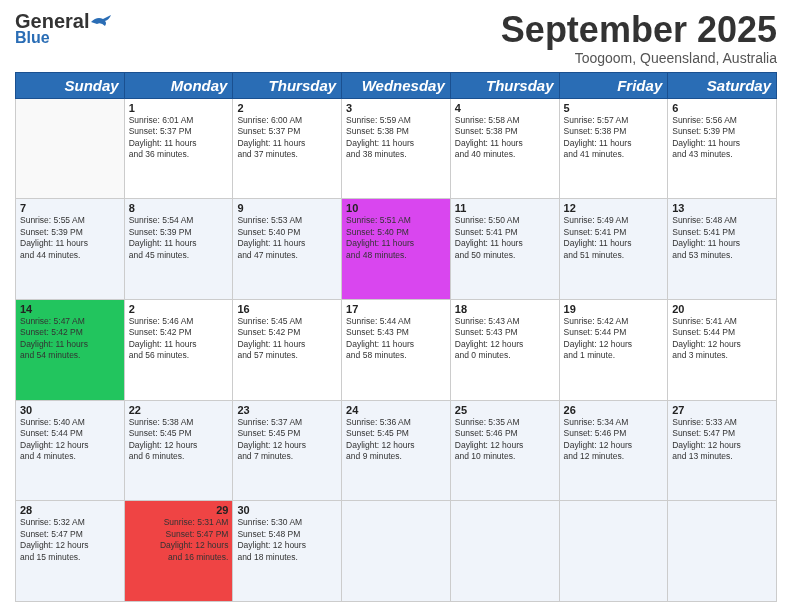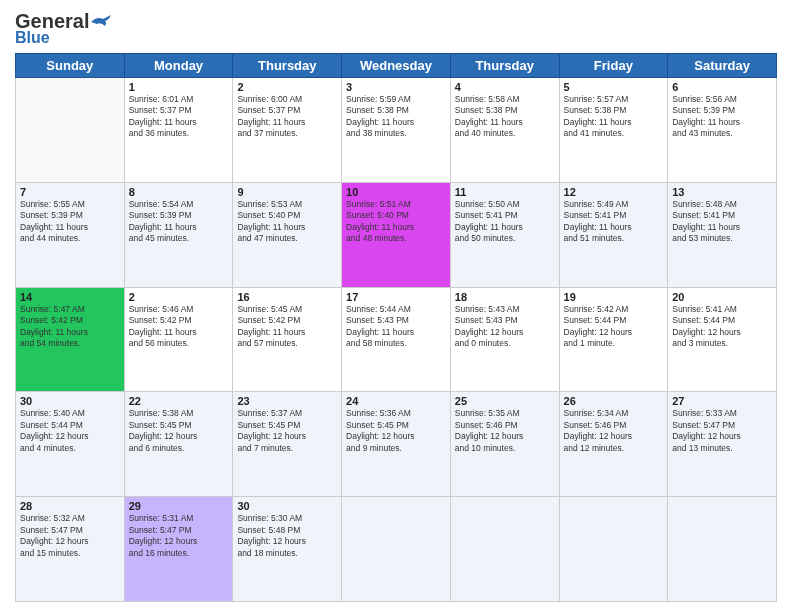--- a/index.html
+++ b/index.html
@@ -43,25 +43,26 @@
     }
     .calendar {
       width: 100%;
       border-collapse: collapse;
       flex: 1;
       font-size: 9.5px;
     }
     .calendar th {
       background: #2a6db5;
       color: white;
-      text-align: center;
+      text-align: right;
       padding: 4px 5px;
-      font-size: 13px;
+      font-size: 15px;
       font-weight: bold;
       border: 1px solid #1a5090;
+      font-style: italic;
     }
     .calendar td {
       border: 1px solid #ccc;
       vertical-align: top;
       padding: 3px 4px;
       width: 14.28%;
       background: #fff;
     }
     .calendar tr:last-child td {
       background: #f5f5f5;
@@ -85,20 +86,24 @@
 <div class="page">
   <div class="header">
     <div class="logo">
       <div style="display:flex;align-items:center;gap:0;">
         <span style="font-size:20px;font-weight:bold;color:#333;">General</span>
         <svg width="22" height="16" viewBox="0 0 22 16">
           <path d="M2,8 Q8,2 14,5 Q18,3 22,1 Q20,6 16,7 Q18,9 16,12 Q12,8 8,10 Z" fill="#2a6db5"></path>
         </svg>
       </div>
       <span style="font-size:16px;font-weight:bold;color:#2a6db5;margin-top:-4px;">Blue</span>
+    </div>
+    <div class="title-block">
+      <div class="month-title">September 2025</div>
+      <div class="subtitle">Toogoom, Queensland, Australia</div>
     </div>
   </div>
 
   <table class="calendar">
     <thead>
       <tr>
         <th>Sunday</th>
         <th>Monday</th>
         <th>Thursday</th>
         <th>Wednesday</th>
@@ -223,21 +228,21 @@
           <td style="background: rgb(240, 244, 250);">
             <span class="day-number">27</span>
             <div class="day-info">Sunrise: 5:33 AM<br>Sunset: 5:47 PM<br>Daylight: 12 hours<br>and 13 minutes.</div>
           </td>
         </tr>
         <tr>
           <td style="background: rgb(240, 244, 250);">
             <span class="day-number">28</span>
             <div class="day-info">Sunrise: 5:32 AM<br>Sunset: 5:47 PM<br>Daylight: 12 hours<br>and 15 minutes.</div>
           </td>
-          <td style="background: #c4b5fd;">
+          <td style="background: #ef4444; text-align: right;">
             <span class="day-number">29</span>
             <div class="day-info">Sunrise: 5:31 AM<br>Sunset: 5:47 PM<br>Daylight: 12 hours<br>and 16 minutes.</div>
           </td>
           <td style="background: rgb(240, 244, 250);">
             <span class="day-number">30</span>
             <div class="day-info">Sunrise: 5:30 AM<br>Sunset: 5:48 PM<br>Daylight: 12 hours<br>and 18 minutes.</div>
           </td>
           <td style="background: rgb(240, 244, 250);"></td>
           <td style="background: rgb(240, 244, 250);"></td>
           <td style="background: rgb(240, 244, 250);"></td>

